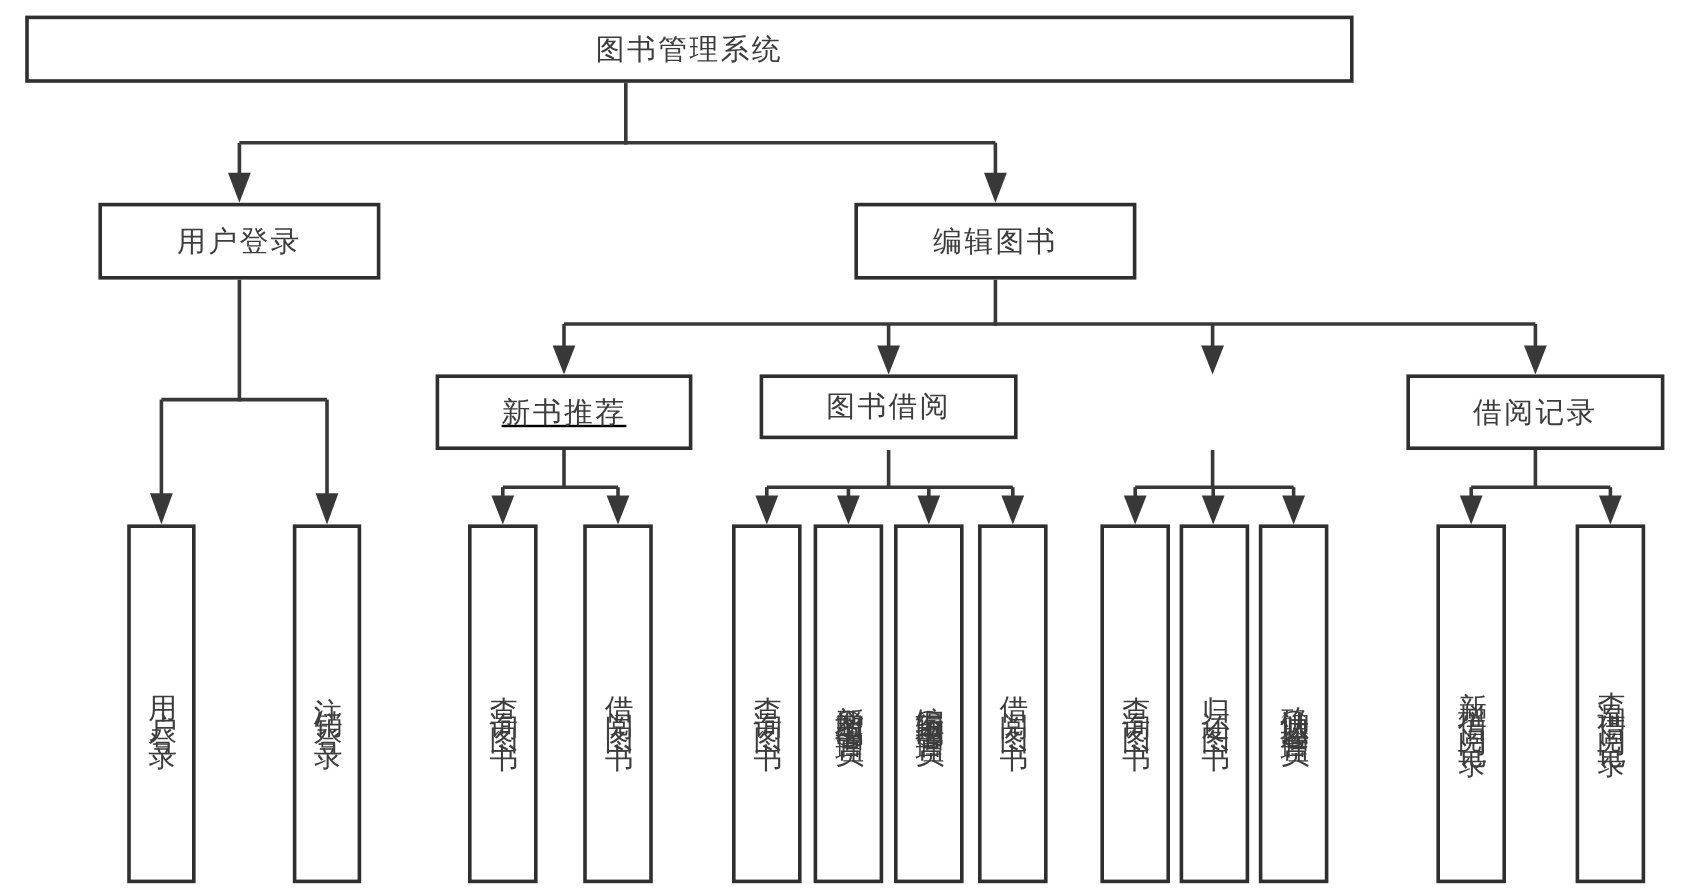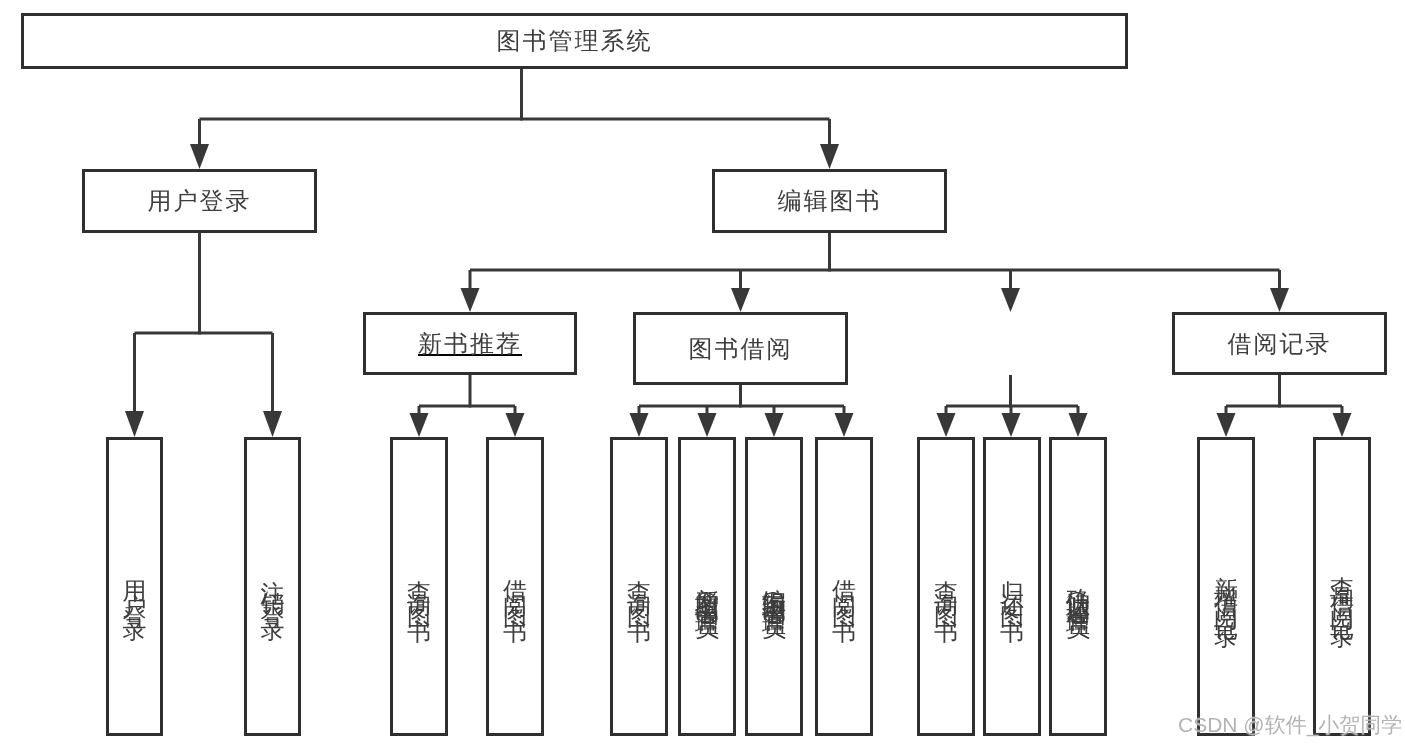--- a/index.html
+++ b/index.html
@@ -27,21 +27,21 @@
   }
   .v-label{
     writing-mode:vertical-rl;text-orientation:mixed;
     font-size:24px;color:var(--text);line-height:1;
   }
   
   #n-root{left:21px;top:13px;width:1107px;height:56px;}
   #n-user-login{left:82px;top:169px;width:235px;height:64px;}
   #n-book-mgmt{left:712px;top:169px;width:235px;height:64px;}
   #n-new-rec{left:363px;top:312px;width:214px;height:63px;text-decoration:underline;}
-  #n-borrow{left:633px;top:312px;width:215px;height:73px;}
+  #n-borrow{left:633px;top:312px;width:215px;height:54px;}
   #n-current{left:903px;top:312px;width:215px;height:63px;}
   #n-records{left:1172px;top:312px;width:215px;height:63px;}
   .leaf{top:437px;width:58px;height:299px;}
   #l-ul1{left:106px;width:57px;}
   #l-ul2{left:244px;width:57px;}
   #l-nr1{left:390px;}
   #l-nr2{left:486px;}
   #l-bb1{left:610px;}
   #l-bb2{left:678px;}
   #l-bb3{left:745px;}
@@ -192,14 +192,13 @@
   <div class="node leaf" id="l-cb3">
     <span class="v-label" style="letter-spacing: 4px;">确认归还（管理员）</span>
   </div>
   <div class="node leaf" id="l-br1">
     <span class="v-label" style="letter-spacing: 10px;">新增借阅记录</span>
   </div>
   <div class="node leaf" id="l-br2">
     <span class="v-label" style="letter-spacing: 10px;">查询借阅记录</span>
   </div>
 
-  <div class="watermark">CSDN @软件_小贺同学</div>
 </div>
 
 </body></html>

